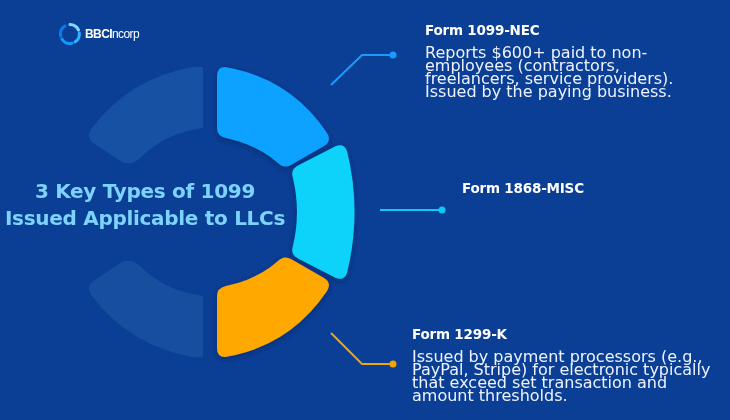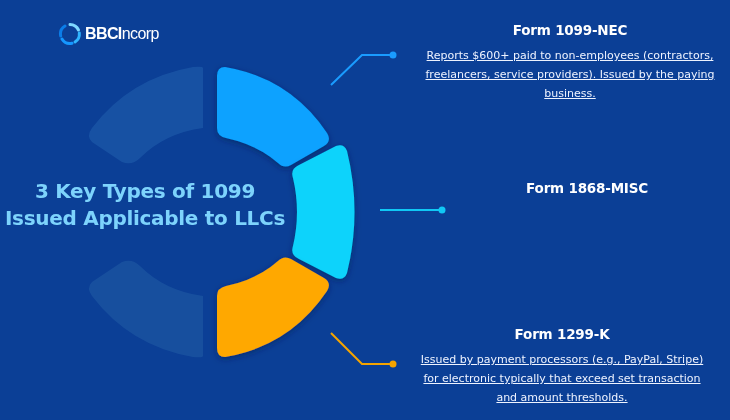--- a/index.html
+++ b/index.html
@@ -4,31 +4,31 @@
 <style>
   html, body { margin:0; padding:0; }
   body {
     width:730px; height:420px; overflow:hidden;
     background:#0b3f96;
     font-family:"DejaVu Sans", sans-serif;
     position:relative;
   }
   .canvas { position:absolute; left:0; top:0; width:730px; height:420px; }
   .logo { position:absolute; left:58px; top:22px; display:flex; align-items:center; gap:3px; }
-  .logo-text { color:#fff; font-family:"Liberation Sans", sans-serif; font-size:16px; letter-spacing:-0.6px; }
+  .logo-text { color:#fff; font-family:"Liberation Sans", sans-serif; font-size:12px; letter-spacing:-0.6px; }
   .logo-text b { font-weight:700; }
   .logo-text span.light { font-weight:400; }
   .title {
     position:absolute; left:0; top:178px; width:290px;
     text-align:center; color:#7dd3fc; font-weight:700;
     font-size:20px; line-height:27px; letter-spacing:-0.3px;
   }
-  .card { position:absolute; color:#fff;text-align:center; }
+  .card { position:absolute; color:#fff; }
   .card h3 { margin:0; font-size:13.5px; font-weight:700; letter-spacing:-0.2px; }
-  .card p { margin:8px 0 0 0; font-size:11px; line-height:19px; color:#eef3ff;text-decoration:underline; }
+  .card p { margin:8px 0 0 0; font-size:16px; line-height:13px; color:#eef3ff; }
   .nec { left:425px; top:22px; width:290px; }
   .misc { left:462px; top:180px; width:250px; }
   .k { left:412px; top:326px; width:300px; }
 </style>
 </head>
 <body>
 
 <svg class="canvas" width="730" height="420" viewBox="0 0 730 420">
   <defs>
     <filter id="sh" x="-20%" y="-20%" width="140%" height="140%">

